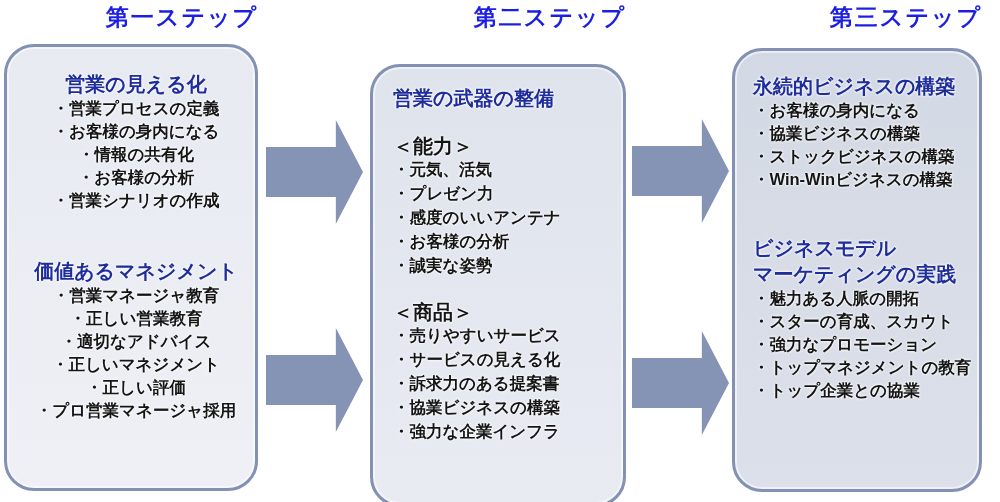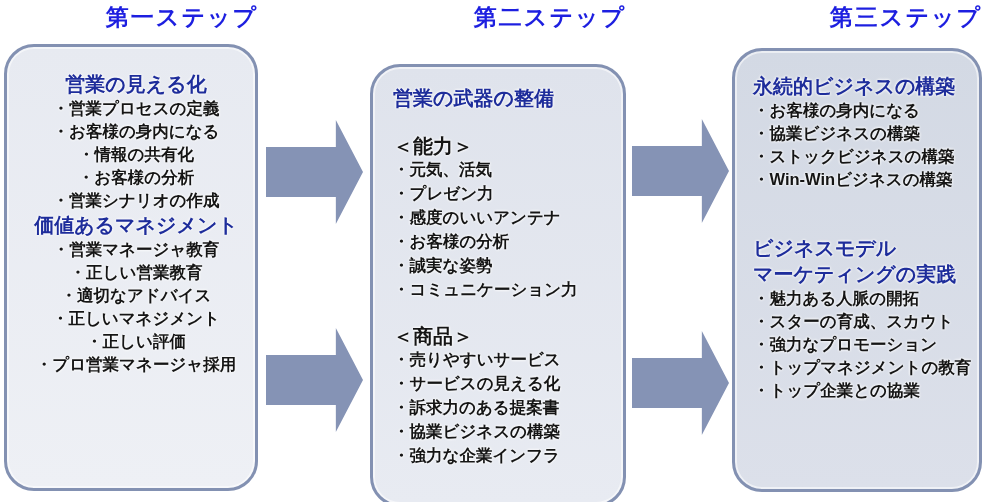--- a/index.html
+++ b/index.html
@@ -76,21 +76,21 @@
   }
   ul.items li {
     line-height: 23px;
     padding-left: 1.15em;
     text-indent: -1.15em;
     text-shadow: 0 0 3px #ffffff, 0 0 3px #ffffff;
   }
   .box2 ul.items li { line-height: 24px; }
 
   .mt-list1 { margin-top: 13px; }
-  .mt-sec2-box1 { }
+  .mt-sec2-box1 { margin-top: 46px; }
   .mt-sub1 { margin-top: 24px; }
   .mt-list2 { margin-top: 14px; }
   .mt-sub2 { margin-top: 24px; }
   .mt-list3 { margin-top: 22px; }
   .mt-sec2-box3 { margin-top: 44px; }
   .mt-list4 { margin-top: 20px; }
 
   .arrow {
     position: absolute;
     width: 97px;
@@ -137,21 +137,20 @@
   <div class="box box2">
     <div class="inner2">
       <div class="sec-title">営業の武器の整備</div>
       <div class="sub-title mt-sub1">＜能力＞</div>
       <ul class="items mt-list2">
         <li>・元気、活気</li>
         <li>・プレゼン力</li>
         <li>・感度のいいアンテナ</li>
         <li>・お客様の分析</li>
         <li>・誠実な姿勢</li>
-        <li>・コミュニケーション力</li>
       </ul>
       <div class="sub-title mt-sub2">＜商品＞</div>
       <ul class="items mt-list2">
         <li>・売りやすいサービス</li>
         <li>・サービスの見える化</li>
         <li>・訴求力のある提案書</li>
         <li>・協業ビジネスの構築</li>
         <li>・強力な企業インフラ</li>
       </ul>
     </div>

